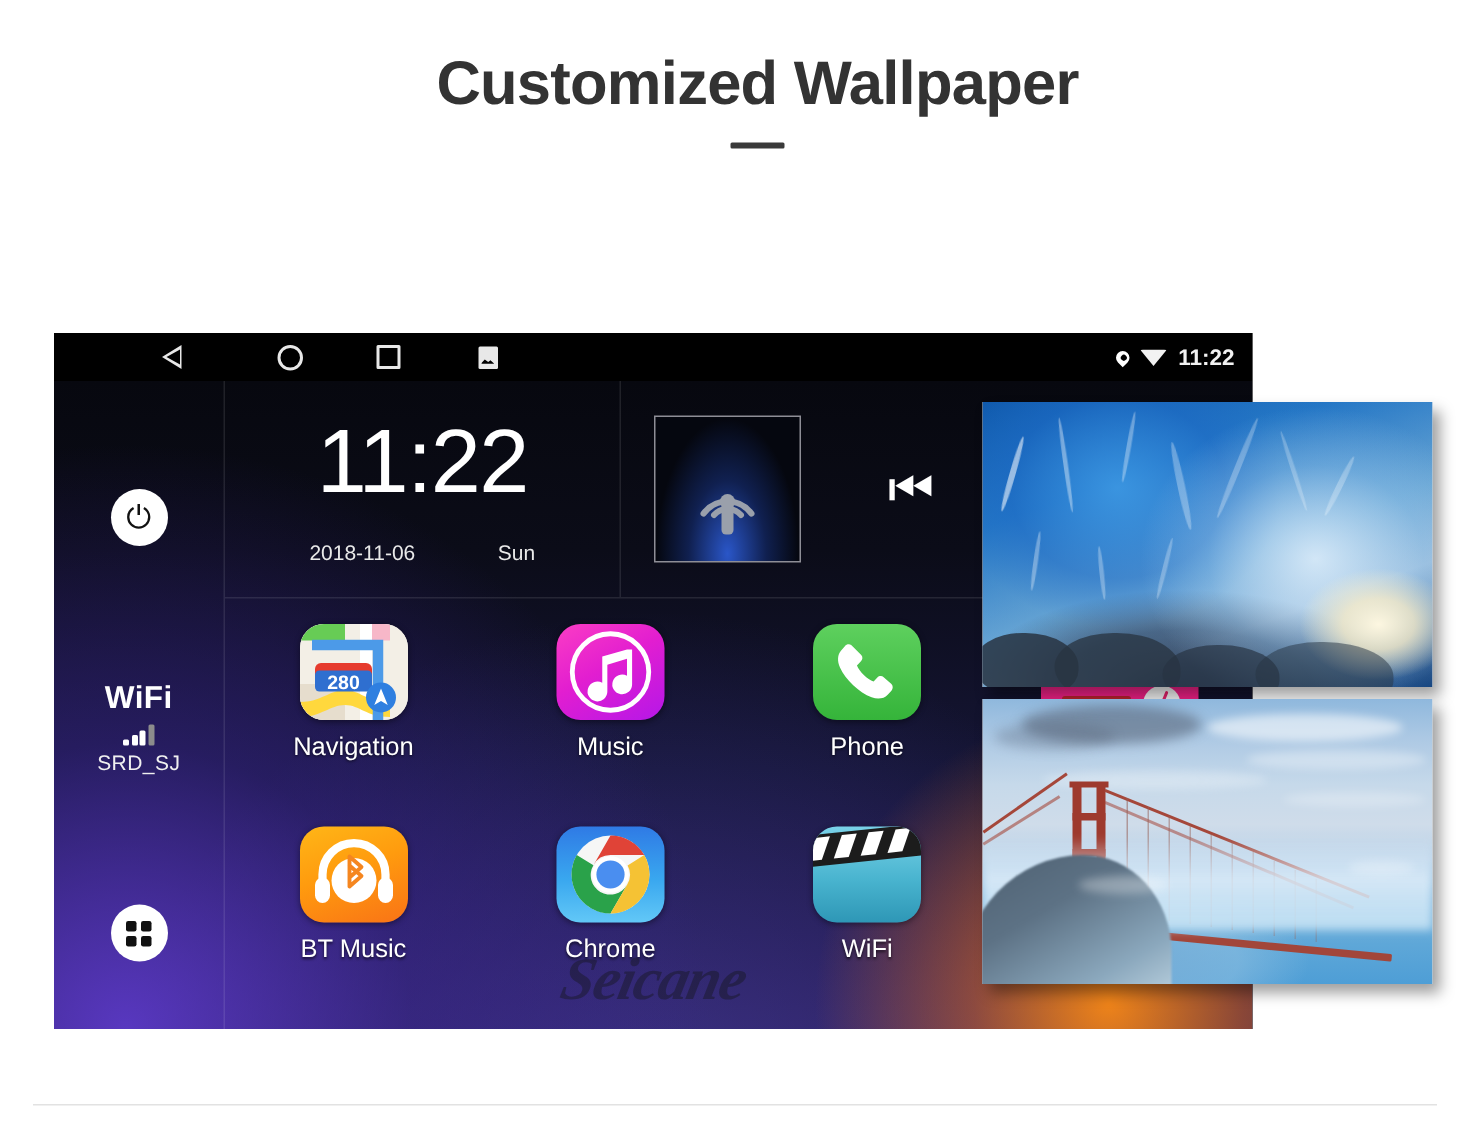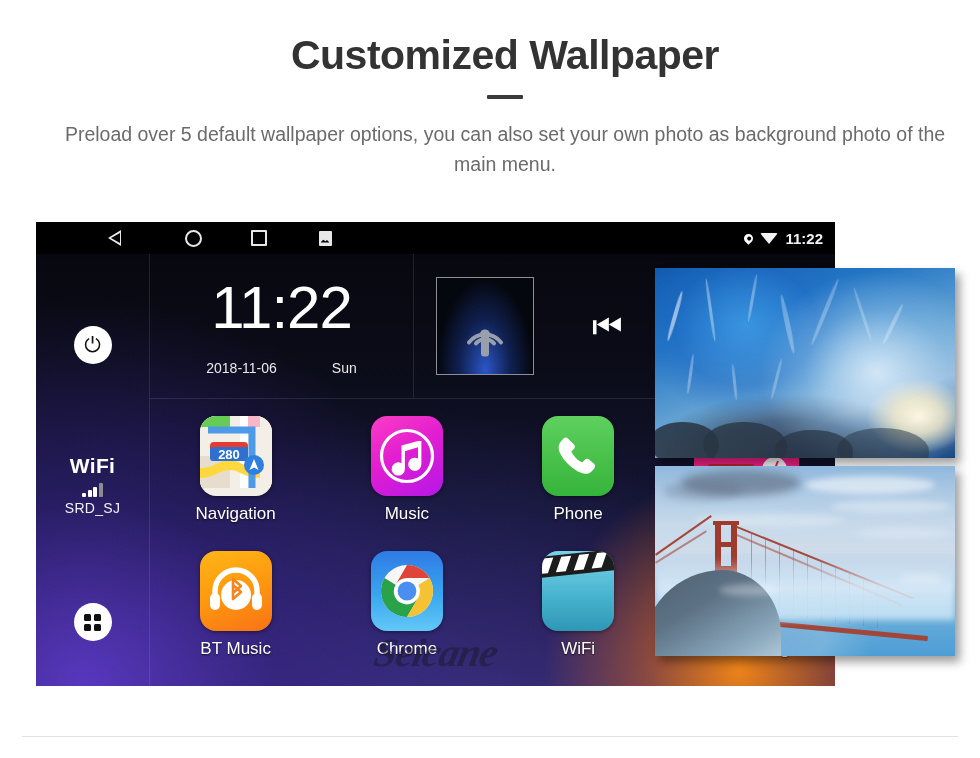--- a/index.html
+++ b/index.html
@@ -137,21 +137,21 @@
   .media-ctrl{ margin-left:58px;color:#fff;font-size:34px;line-height:1;font-family:"DejaVu Sans",sans-serif; }
   .media-label{ margin-left:48px;color:#fff;font-size:33px;font-weight:600;line-height:1; }
 
   
   .appgrid{
     position:absolute;left:114px;top:144px;right:0;bottom:0;
     display:grid;grid-template-columns:repeat(4,1fr);grid-template-rows:1fr 1fr;
     padding:18px 0 0 0;
   }
   .app{ display:flex;flex-direction:column;align-items:center;justify-content:flex-start; }
-  .app-ico{ width:72px;height:80px;border-radius:16px;overflow:hidden;position:relative;
+  .app-ico{ width:72px;height:64px;border-radius:16px;overflow:hidden;position:relative;
             box-shadow:0 1px 4px rgba(0,0,0,.45); }
   .app-label{ color:#fff;font-size:17px;margin-top:8px;text-shadow:0 1px 2px rgba(0,0,0,.7); }
 
   
   .ico-maps{ background:#f2efe9; }
   .ico-phone{ background:linear-gradient(180deg,#5ed05e,#35b43a); display:flex;align-items:center;justify-content:center; }
   .ico-music{ background:linear-gradient(150deg,#fb3dc4 0%,#e21ed0 45%,#b517e8 100%);display:flex;align-items:center;justify-content:center; }
   .ico-bt{ background:linear-gradient(160deg,#ffb617 0%,#ff9b0e 45%,#f97316 100%);display:flex;align-items:center;justify-content:center; }
   .ico-chrome{ background:linear-gradient(180deg,#2f7ae5 0%,#39a7ef 55%,#62c8f7 100%);display:flex;align-items:center;justify-content:center; }
   .ico-video{ background:linear-gradient(180deg,#79d2e8 0%,#49b4cf 55%,#2e97b6 100%);position:relative;overflow:hidden; }
@@ -226,21 +226,20 @@
   .footer-rule{
     position:absolute;left:22px;right:22px;top:736px;height:1px;background:#e2e2e2;
   }
 </style>
 </head>
 <body>
 
 <div class="page-header">
   <h1 class="page-title">Customized Wallpaper</h1>
   <div class="title-rule"></div>
-  <p class="page-subtitle">Preload over 5 default wallpaper options, you can also set your own photo as background photo of the main menu.</p>
 </div>
 
 <div class="device">
 
   <div class="statusbar">
     <div class="nav-icons">
       <div class="nav-btn">
         <span class="ic-back"></span>
       </div>
       <div class="nav-btn">

